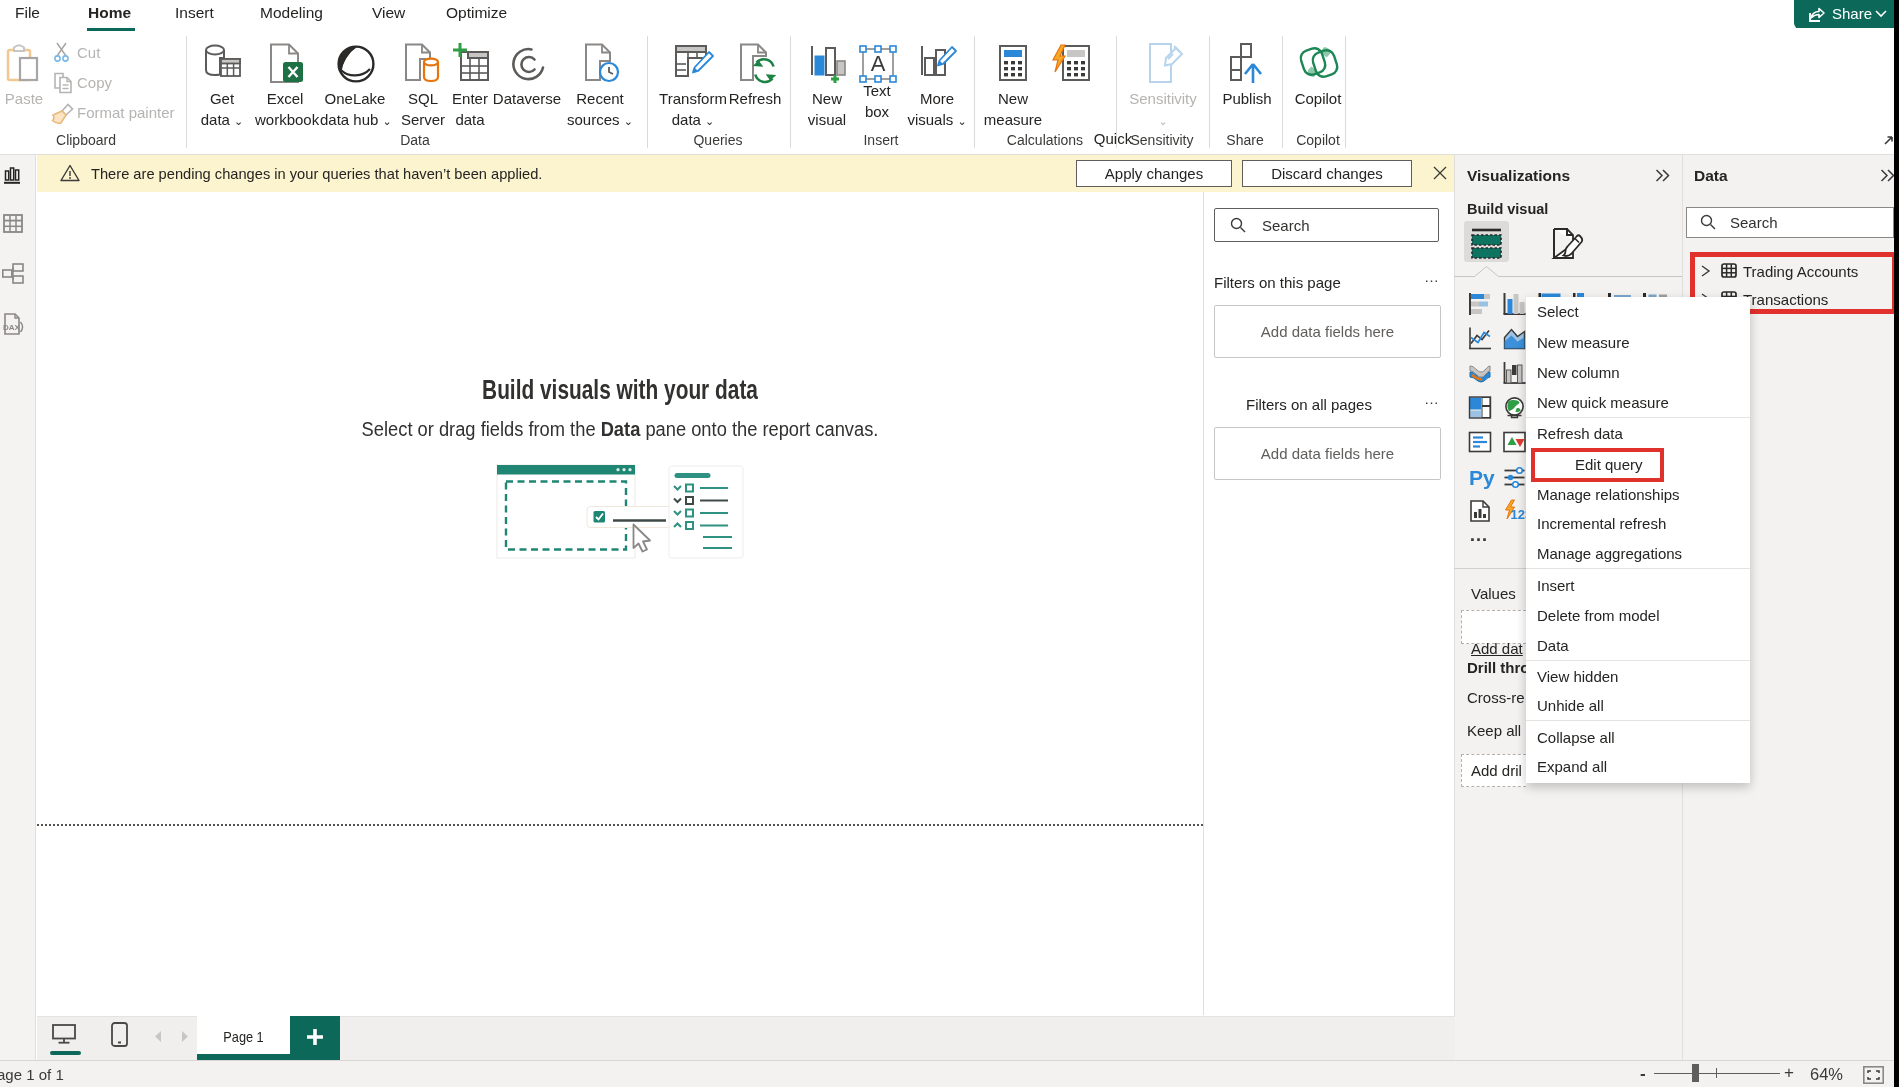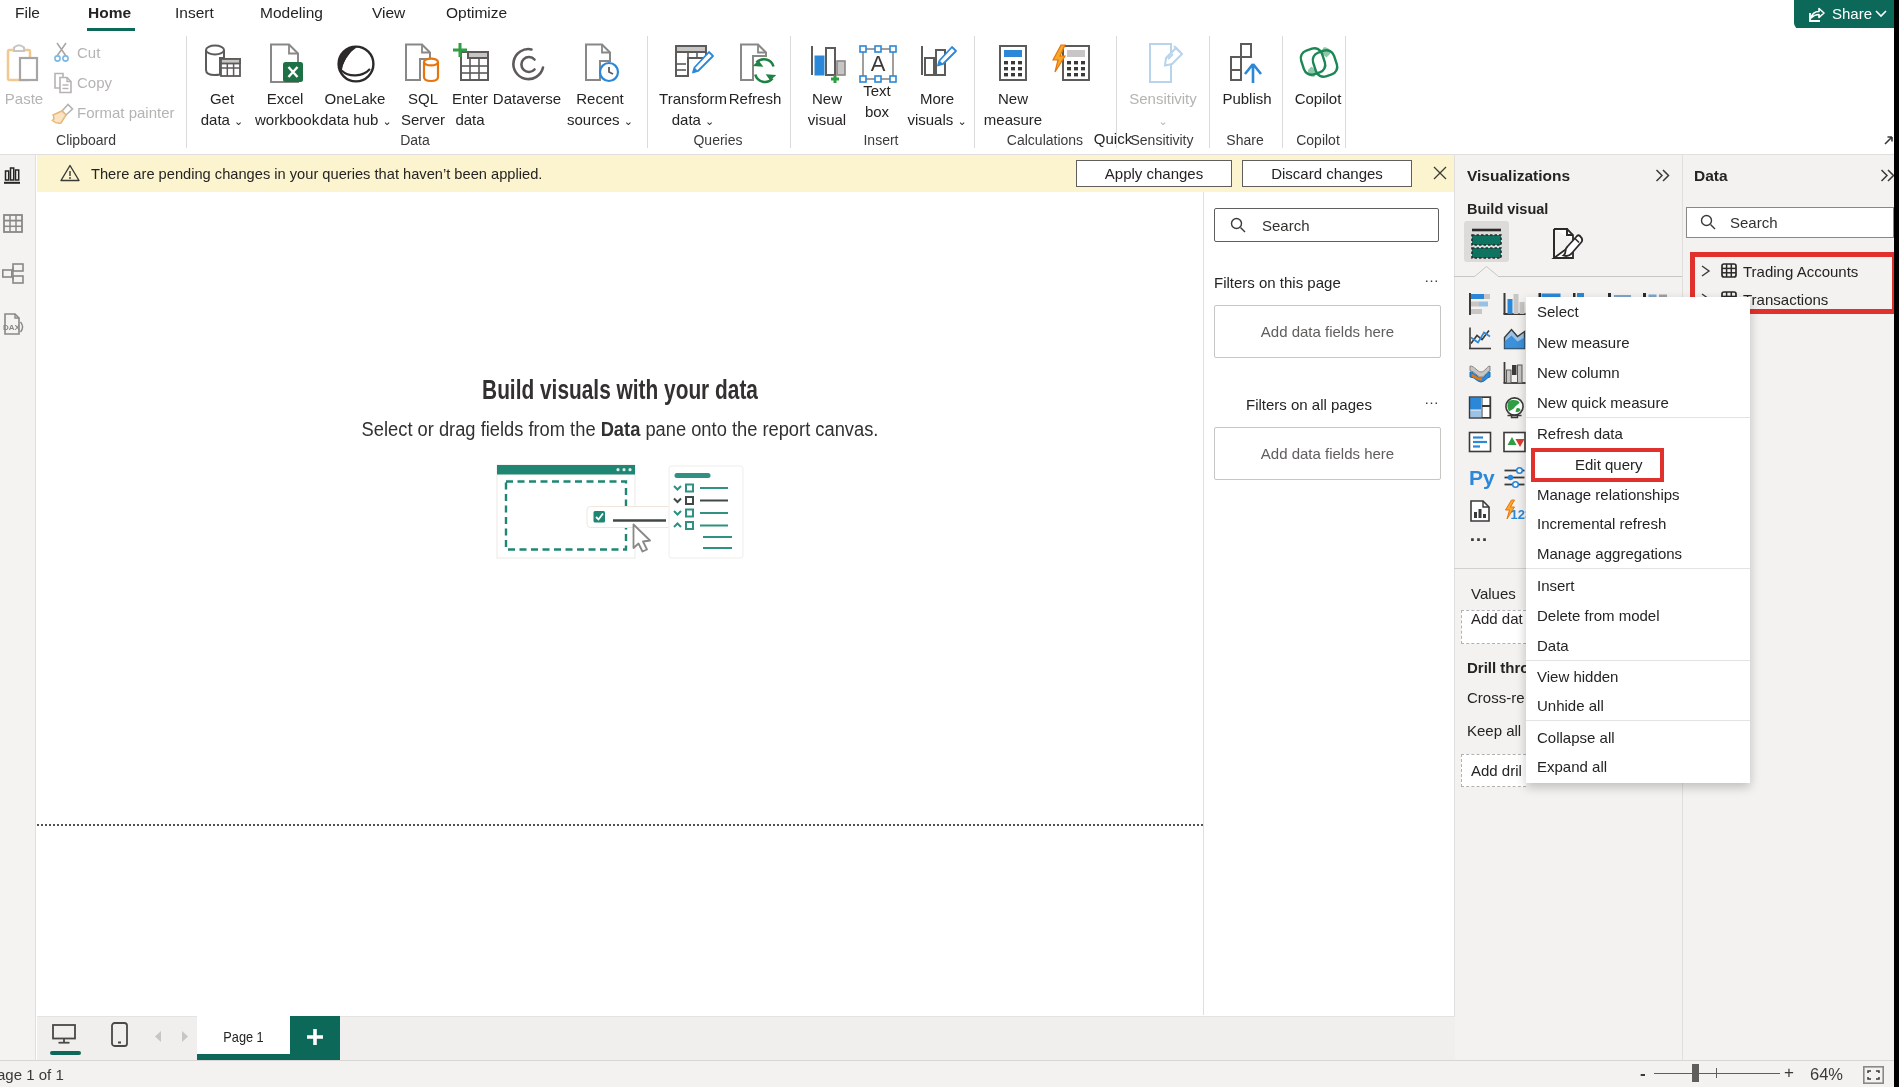--- a/index.html
+++ b/index.html
@@ -486,21 +486,21 @@
     <path d="M8 0 L2 10 L6 10 L3.5 19 L11 7 L7 7 L11 0 Z" fill="#f7a827" stroke="#e8740c" stroke-width="1"></path>
     <text x="7" y="19" font-size="13" font-weight="bold" fill="#2b88d8" font-family="Liberation Sans">123</text>
   </g>
 
   <text x="0" y="248" font-size="19" font-weight="bold" fill="#3b3a39" letter-spacing="2" font-family="Liberation Sans">…</text>
 </svg>
 
 <div class="abs" style="left:1454px;top:568px;width:72px;height:1px;background:#d2d0ce;"></div>
 <div class="txt" style="left:1471px;top:585px;">Values</div>
 <div class="abs" style="left:1461px;top:610px;width:65px;height:34px;border:1px dashed #b3b0ad;border-right:none;background:#fff;"></div>
-<div class="txt" style="left:1471px;top:610px;">Add dat</div>
+<div class="txt" style="left:1471px;top:640px;text-decoration:underline;">Add dat</div>
 <div class="txt" style="left:1467px;top:659px;font-weight:bold;">Drill thro</div>
 <div class="txt" style="left:1467px;top:689px;">Cross-re</div>
 <div class="txt" style="left:1467px;top:722px;">Keep all</div>
 <div class="abs" style="left:1461px;top:754px;width:65px;height:33px;border:1px dashed #b3b0ad;border-right:none;background:#fff;"></div>
 <div class="txt" style="left:1471px;top:762px;">Add dril</div>
 
 <div class="abs" style="left:1682px;top:155px;width:217px;height:905px;background:#f3f2f1;border-left:1px solid #e1dfdd;"></div>
 <div class="abs" style="left:1694px;top:167px;font-size:15.5px;font-weight:bold;color:#252423;">Data</div>
 <svg style="left:1880px;top:169px;" width="15" height="13" viewBox="0 0 15 13">
     <path d="M1.5 1 L7 6.5 L1.5 12 M8 1 L13.5 6.5 L8 12" fill="none" stroke="#3b3a39" stroke-width="1.5"></path>

